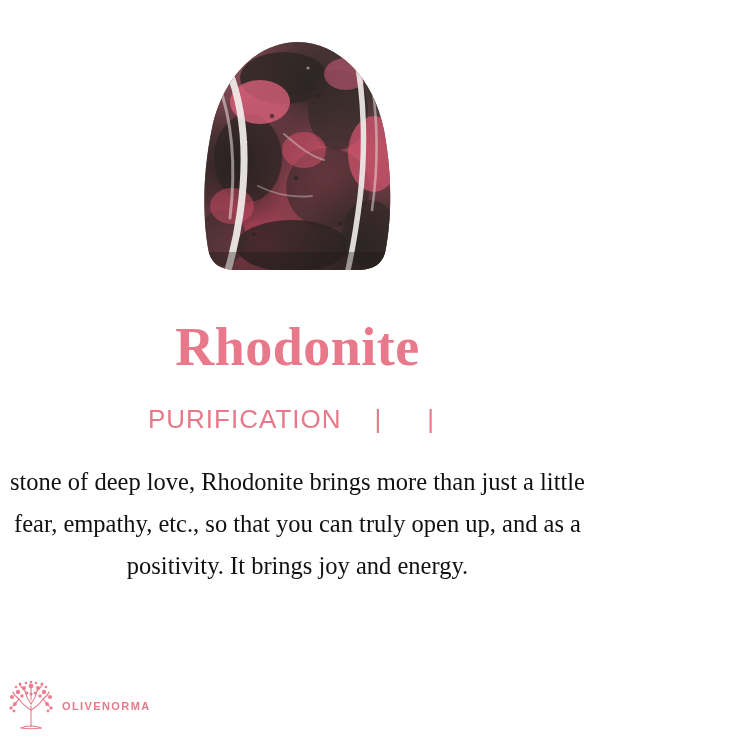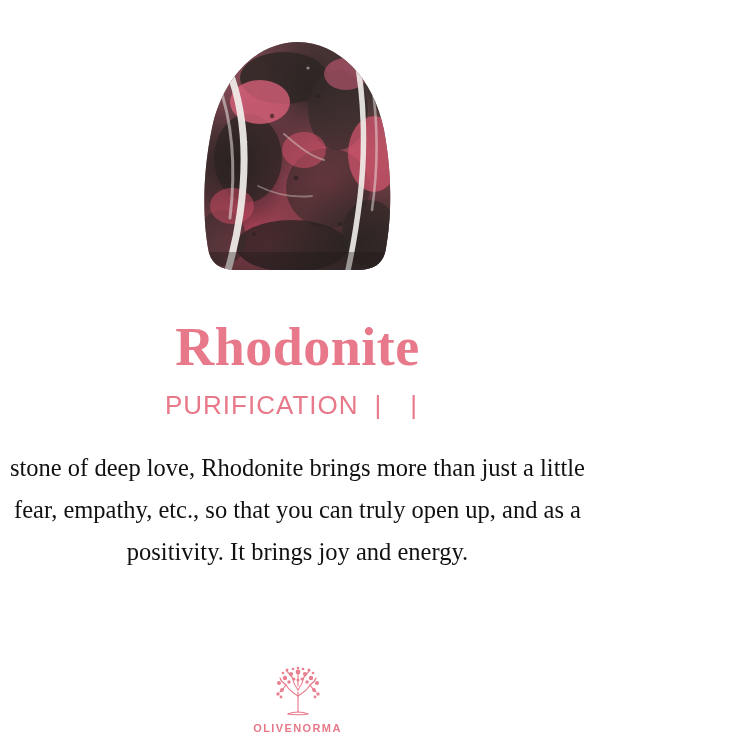--- a/index.html
+++ b/index.html
@@ -39,29 +39,29 @@
     font-size: 54px;
     font-weight: 700;
     color: #e8798a;
     letter-spacing: 0.5px;
     line-height: 1;
     text-align: center;
   }
 
   
   .keywords {
-    margin-top: 16px;
+    margin-top: 30px;
     font-family: "Liberation Sans", sans-serif;
     font-size: 26px;
     color: #e8798a;
     letter-spacing: 1px;
     display: flex;
     align-items: center;
     justify-content: center;
-    gap: 0;
+    gap: 17px;
   }
   .kw { padding: 0 2px; }
   .kw-sep {
     padding: 0 14px;
     color: #e8798a;
     font-weight: 300;
   }
 
   
   .desc {
@@ -75,21 +75,21 @@
   }
   .desc-line { display: block; white-space: nowrap; }
 
   
   .logo {
     position: absolute;
     bottom: 16px;
     left: 0;
     right: 0;
     display: flex;
-    flex-direction: column;
+    flex-direction: row;
     align-items: center;
   }
   .logo-tree { display: block; }
   .logo-text {
     margin-top: 2px;
     font-family: "Liberation Sans", sans-serif;
     font-size: 11px;
     letter-spacing: 1.4px;
     color: #e8798a;
     font-weight: 600;

